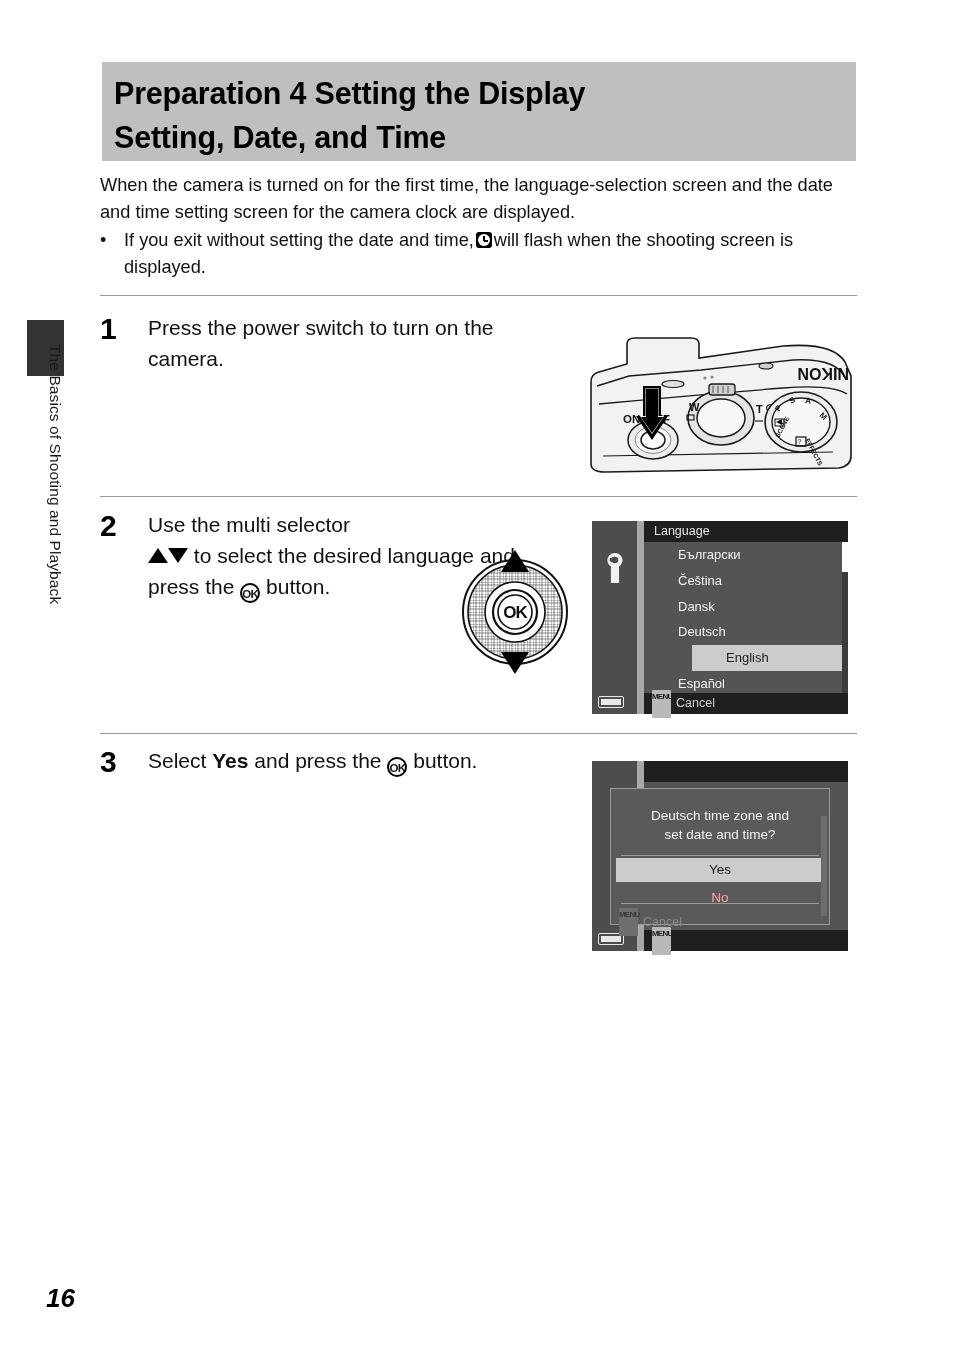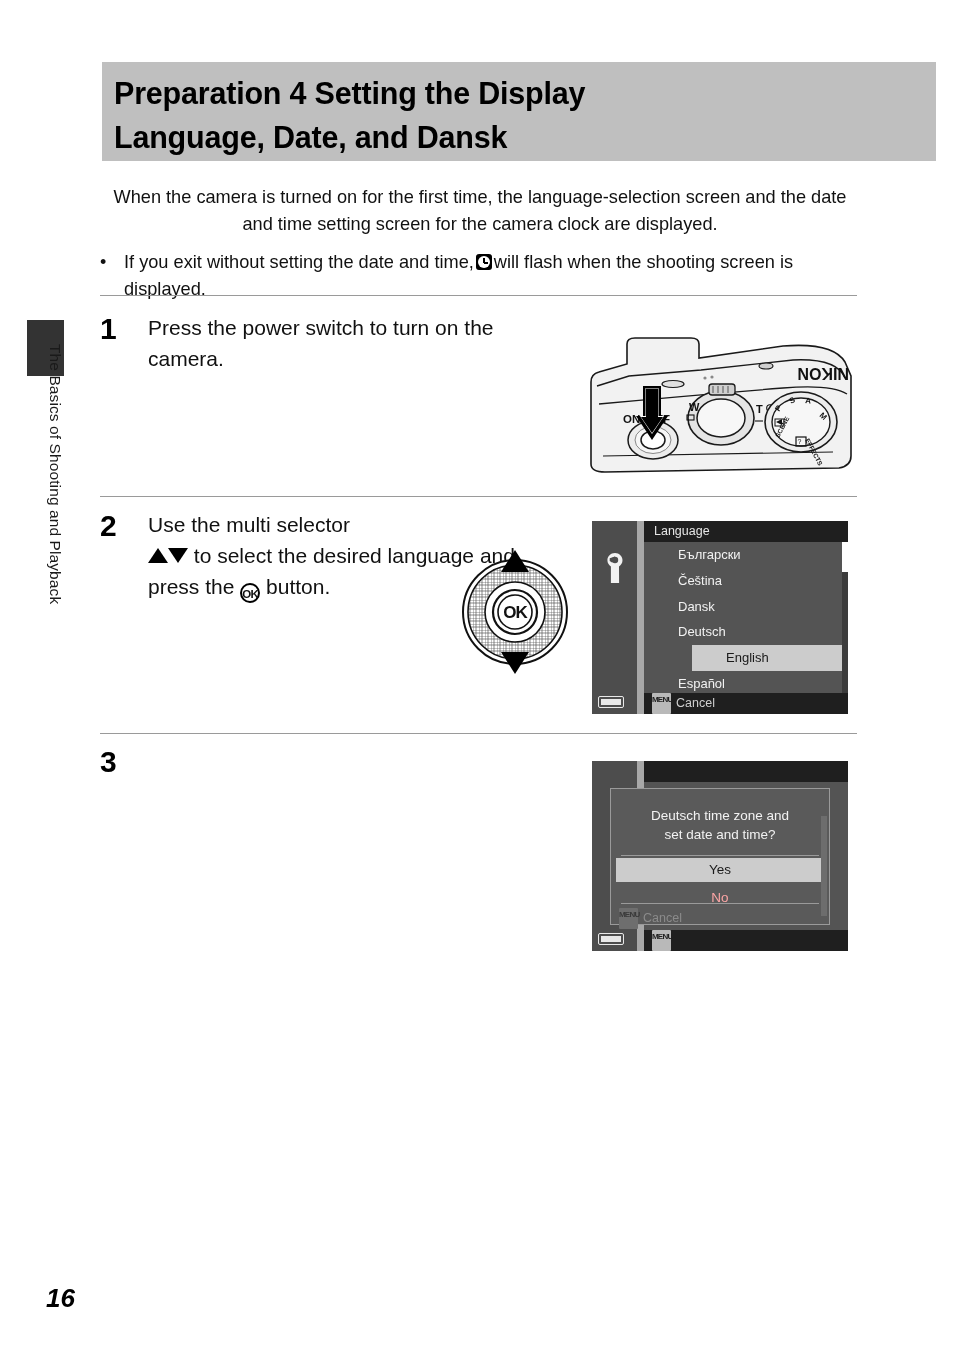--- a/index.html
+++ b/index.html
@@ -48,21 +48,21 @@
     font-style: italic;
     font-weight: 700;
     color: #000;
   }
 
   
   #heading-band {
     position: absolute;
     left: 102px;
     top: 62px;
-    width: 834px;
+    width: 754px;
     height: 99px;
     background: #bfbfbf;
     box-sizing: border-box;
     padding: 9px 3px 0 12px;
   }
   #heading-band .hl {
     font-size: 30.5px;
     font-weight: bold;
     line-height: 44px;
     letter-spacing: -0.2px;
@@ -73,21 +73,21 @@
   
   #intro {
     position: absolute;
     left: 100px;
     top: 172px;
     width: 760px;
     font-size: 18.2px;
     line-height: 26.5px;
     color: #111;
   }
-  #intro .para { margin: 12px; text-align: center; }
+  #intro .para { margin: 0; }
   #intro .bullet-row {
     display: flex;
     margin-top: 2px;
   }
   #intro .bullet-dot {
     width: 24px;
     flex: 0 0 24px;
     text-align: left;
     font-size: 18px;
     line-height: 26.5px;
@@ -327,21 +327,21 @@
     font-size: 12.5px;
     line-height: 21px;
     display: flex;
     align-items: center;
     padding-left: 8px;
     box-sizing: border-box;
   }
   .menu-badge {
     display: inline-block;
     width: 19px;
-    height: 21px;
+    height: 28px;
     background: #b9b9b9;
     color: #1f1f1f;
     font-size: 8px;
     font-weight: bold;
     line-height: 13px;
     text-align: center;
     letter-spacing: -0.8px;
     margin-right: 5px;
     border-radius: 1px;
     font-family: "Liberation Sans", sans-serif;
@@ -441,21 +441,21 @@
 </style>
 </head>
 <body>
 
 <div id="side-tab"></div>
 <div id="chapter-label">The Basics of Shooting and Playback</div>
 <div id="page-number">16</div>
 
 <div id="heading-band">
   <div class="hl">Preparation 4 Setting the Display</div>
-  <div class="hl">Language, Date, and Dansk</div>
+  <div class="hl">Setting, Date, and Time</div>
 </div>
 
 <div id="intro">
   <p class="para">When the camera is turned on for the first time, the language-selection screen and the date and time setting screen for the camera clock are displayed.</p>
   <div class="bullet-row">
     <span class="bullet-dot">•</span>
     <span class="bullet-text"><span>If you exit without setting the date and time,</span><span class="clock-icon"><span class="clock-hand2"></span></span><span>will flash when the shooting screen is displayed.</span></span>
   </div>
 </div>
 
@@ -597,20 +597,21 @@
   </div>
 
   <div class="lcd-footer">
     <span class="menu-badge">MENU</span>
     <span>Cancel</span>
   </div>
 </div>
 
 <div class="step" id="step3">
   <div class="step-num">3</div>
+  <div class="step-body"><span>Select</span> <b>Yes</b> <span>and press the</span> <span class="ok-glyph">OK</span> <span>button.</span></div>
 </div>
 
 <div class="lcd" id="lcd-dialog">
   <div class="lcd-sidebar">
     <div class="batt-icon"></div>
   </div>
   <div class="lcd-sidebar-divider"></div>
   <div class="lcd-dark-header"></div>
   <div class="lcd-body-bg"></div>
 

